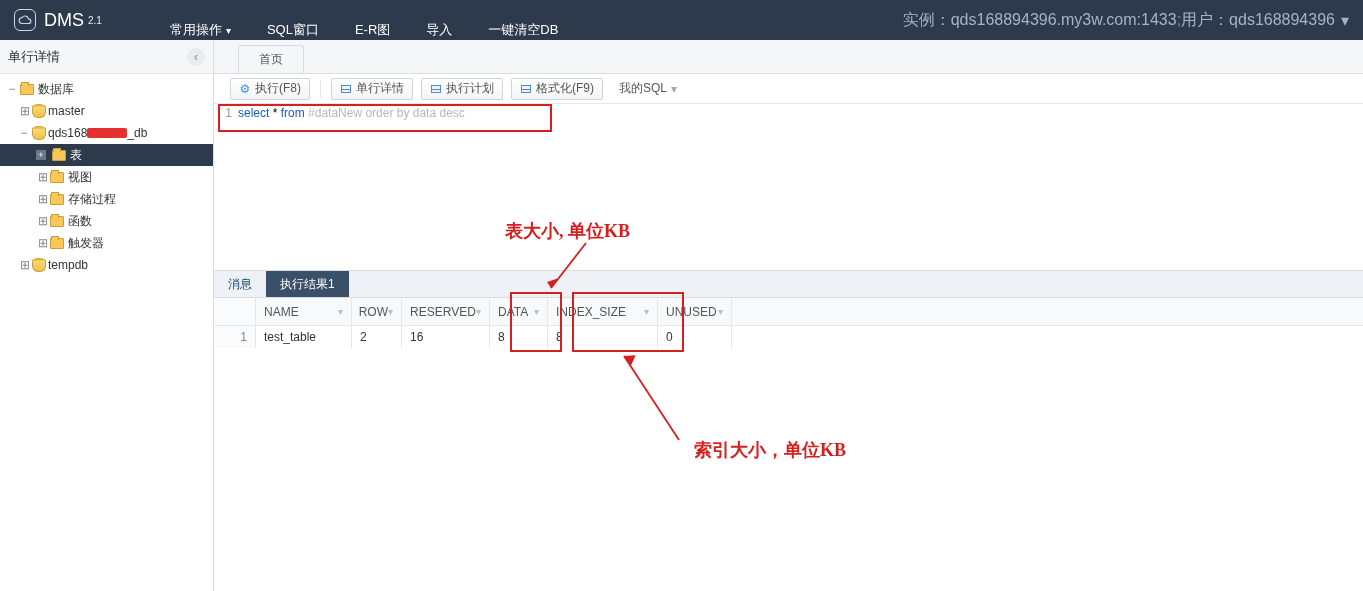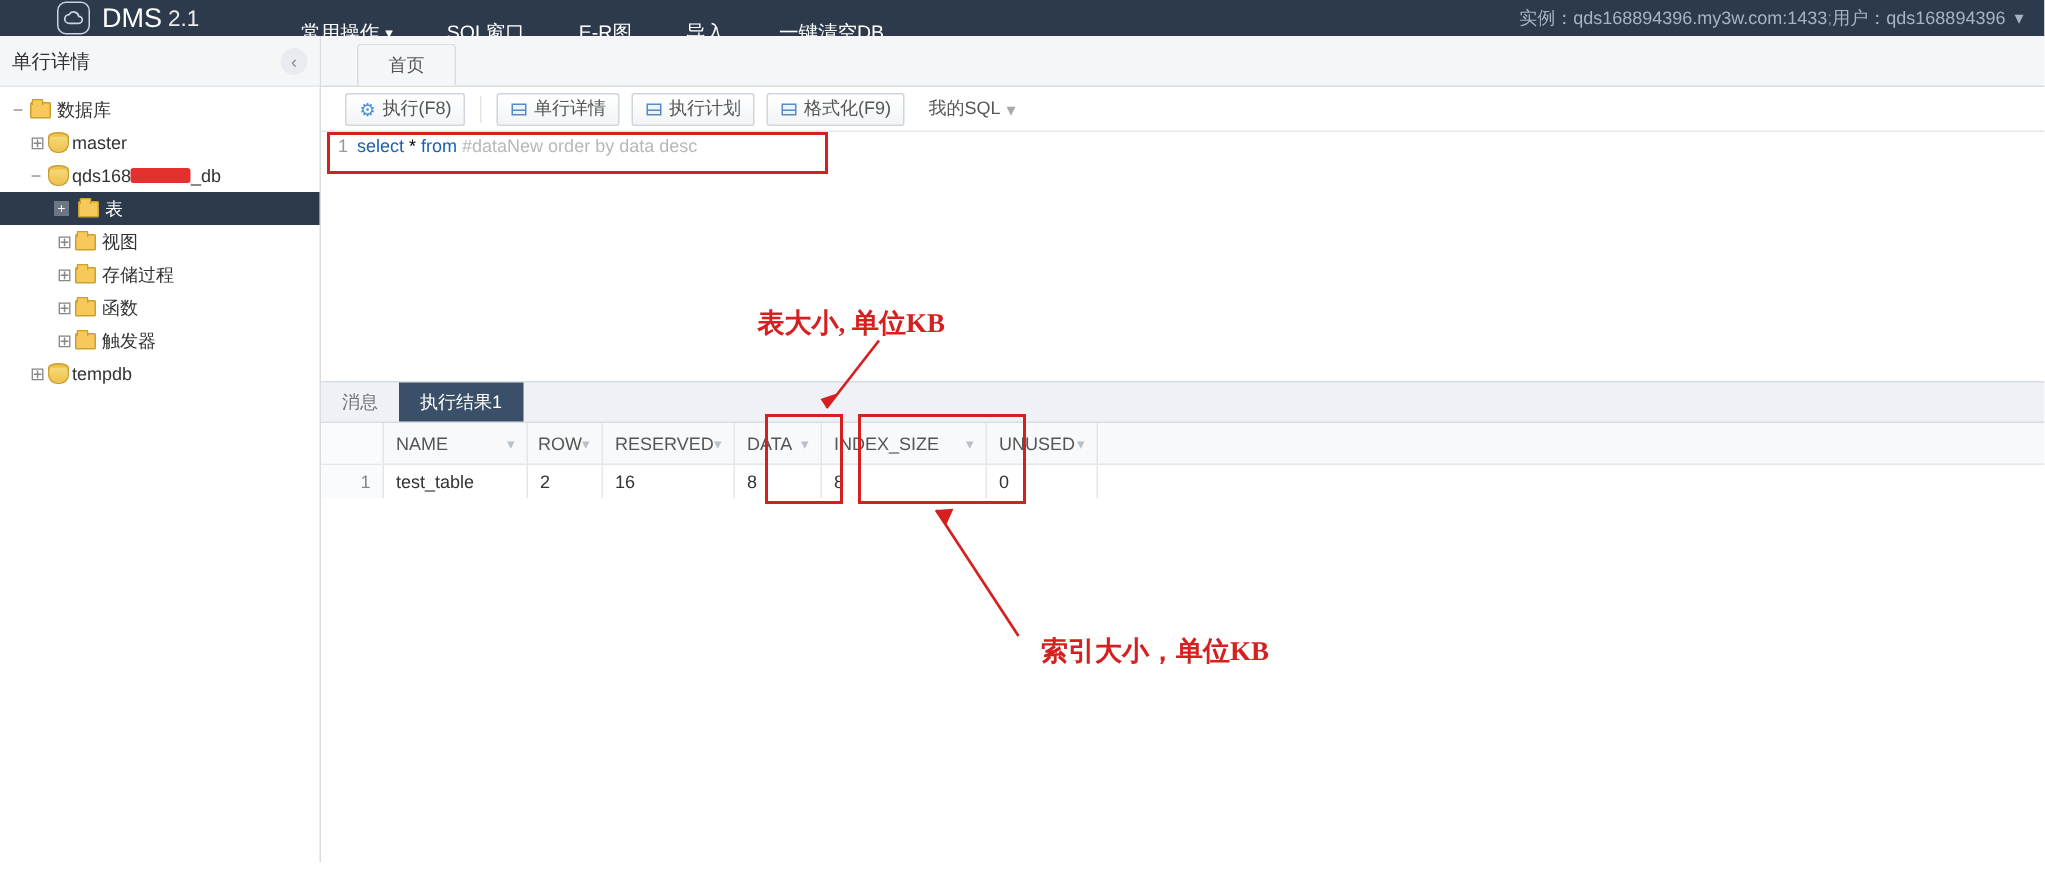--- a/index.html
+++ b/index.html
@@ -1,28 +1,28 @@
 <!DOCTYPE html>
 <html><head>
 <meta charset="utf-8">
 <style>
 * { box-sizing: border-box; margin: 0; padding: 0; font-family: "Microsoft YaHei", Arial, sans-serif; }
 html, body { width: 1363px; height: 591px; overflow: hidden; background: #fff; }
 
 
-.header { height: 24px; background: #2d3a4b; color: #fff; display: flex; align-items: center; font-size: 13px; padding-left: 24px; }
+.header { height: 40px; background: #2d3a4b; color: #fff; display: flex; align-items: center; font-size: 13px; }
 .logo-area { display: flex; align-items: center; padding: 0 14px; }
 .logo-icon { width: 22px; height: 22px; border: 1.5px solid #c9d4e2; border-radius: 6px; position: relative; margin-right: 8px; display: flex; align-items: center; justify-content: center; }
 .logo-icon svg { width: 14px; height: 14px; }
 .logo-text { font-size: 18px; font-weight: 400; }
-.logo-ver { font-size: 15px; margin-left: 4px; opacity: 0.9; }
+.logo-ver { font-size: 10px; margin-left: 4px; opacity: 0.9; }
 .menu { display: flex; height: 100%; margin-left: 36px; margin-top: 20px; }
 .menu-item { padding: 0 18px; height: 100%; display: flex; align-items: center; cursor: pointer; font-size: 13px; }
 .menu-caret { margin-left: 4px; font-size: 10px; }
-.header-right { margin-left: auto; padding-right: 14px; font-size: 12px; color: #a6b3c4; display: flex; align-items: center; }
+.header-right { margin-left: auto; padding-right: 14px; font-size: 16px; color: #a6b3c4; display: flex; align-items: center; }
 .header-right .caret { margin-left: 6px; }
 
 
 .main { display: flex; height: 551px; }
 
 
 .sidebar { width: 214px; border-right: 1px solid #d9dde2; background: #fff; display: flex; flex-direction: column; }
 .sidebar-head { height: 34px; background: #f4f6f8; border-bottom: 1px solid #e3e6ea; display: flex; align-items: center; padding: 0 8px; font-size: 13px; color: #333; }
 .sidebar-head .collapse-btn { margin-left: auto; width: 18px; height: 18px; border-radius: 50%; background: #e8ebef; display: flex; align-items: center; justify-content: center; color: #888; font-size: 12px; cursor: pointer; }
 .tree { font-size: 12px; color: #333; padding: 4px 0; user-select: none; }
@@ -62,21 +62,21 @@
 .editor-wrap { position: relative; height: 166px; }
 .editor { display: flex; font-family: Consolas, monospace; font-size: 12px; padding: 2px 0 0 6px; }
 .editor .gutter { width: 18px; text-align: right; color: #999; padding-right: 6px; }
 .editor .sql { white-space: pre; }
 .kw { color: #1a5fb4; }
 .cm { color: #b8b8b8; }
 .red-box-1 { position: absolute; left: 4px; top: 0px; width: 334px; height: 28px; border: 2px solid #d62020; pointer-events: none; }
 
 
 .rtabs { height: 28px; background: #eef1f5; border-top: 1px solid #d9dde2; border-bottom: 1px solid #d9dde2; display: flex; align-items: stretch; font-size: 12px; }
-.rtab { padding: 0 14px; display: flex; align-items: center; color: #737373; cursor: pointer; }
+.rtab { padding: 0 14px; display: flex; align-items: center; color: #0c4a6e; cursor: pointer; }
 .rtab.active { background: #3a5068; color: #fff; }
 
 
 .rtable { font-size: 12px; color: #333; }
 .rt-head { display: flex; height: 28px; background: #f7f9fb; border-bottom: 1px solid #e3e6ea; }
 .rt-row { display: flex; height: 22px; align-items: center; font-family: Consolas, monospace; }
 .rt-cell { border-right: 1px solid #e3e6ea; padding: 0 8px; display: flex; align-items: center; height: 100%; position: relative; }
 .rt-head .rt-cell { color: #555; font-weight: normal; justify-content: center; }
 .rt-head .rt-cell.right { justify-content: flex-end; }
 .col-idx { width: 42px; justify-content: flex-end; color: #888; background: #fafbfc; }

